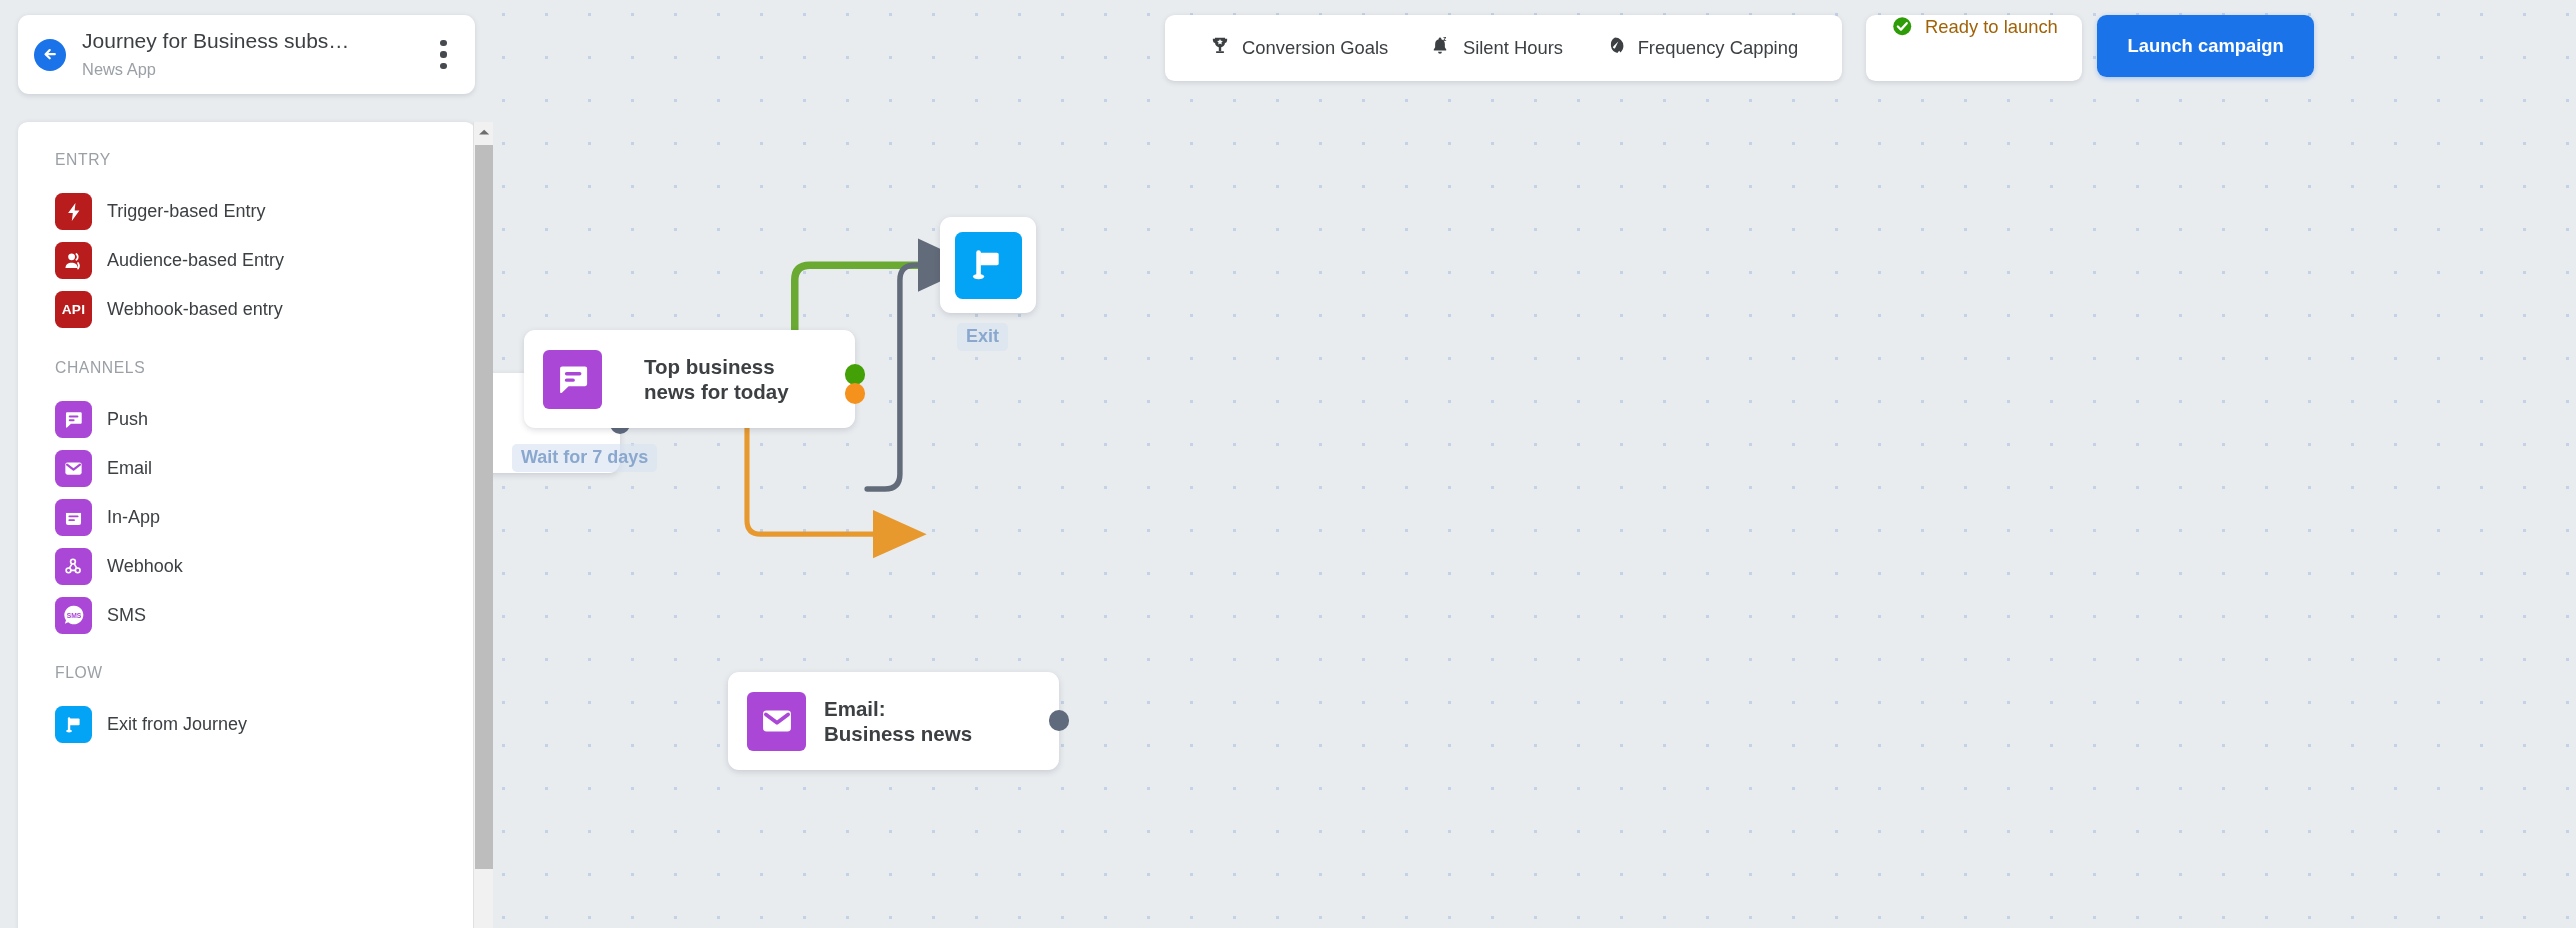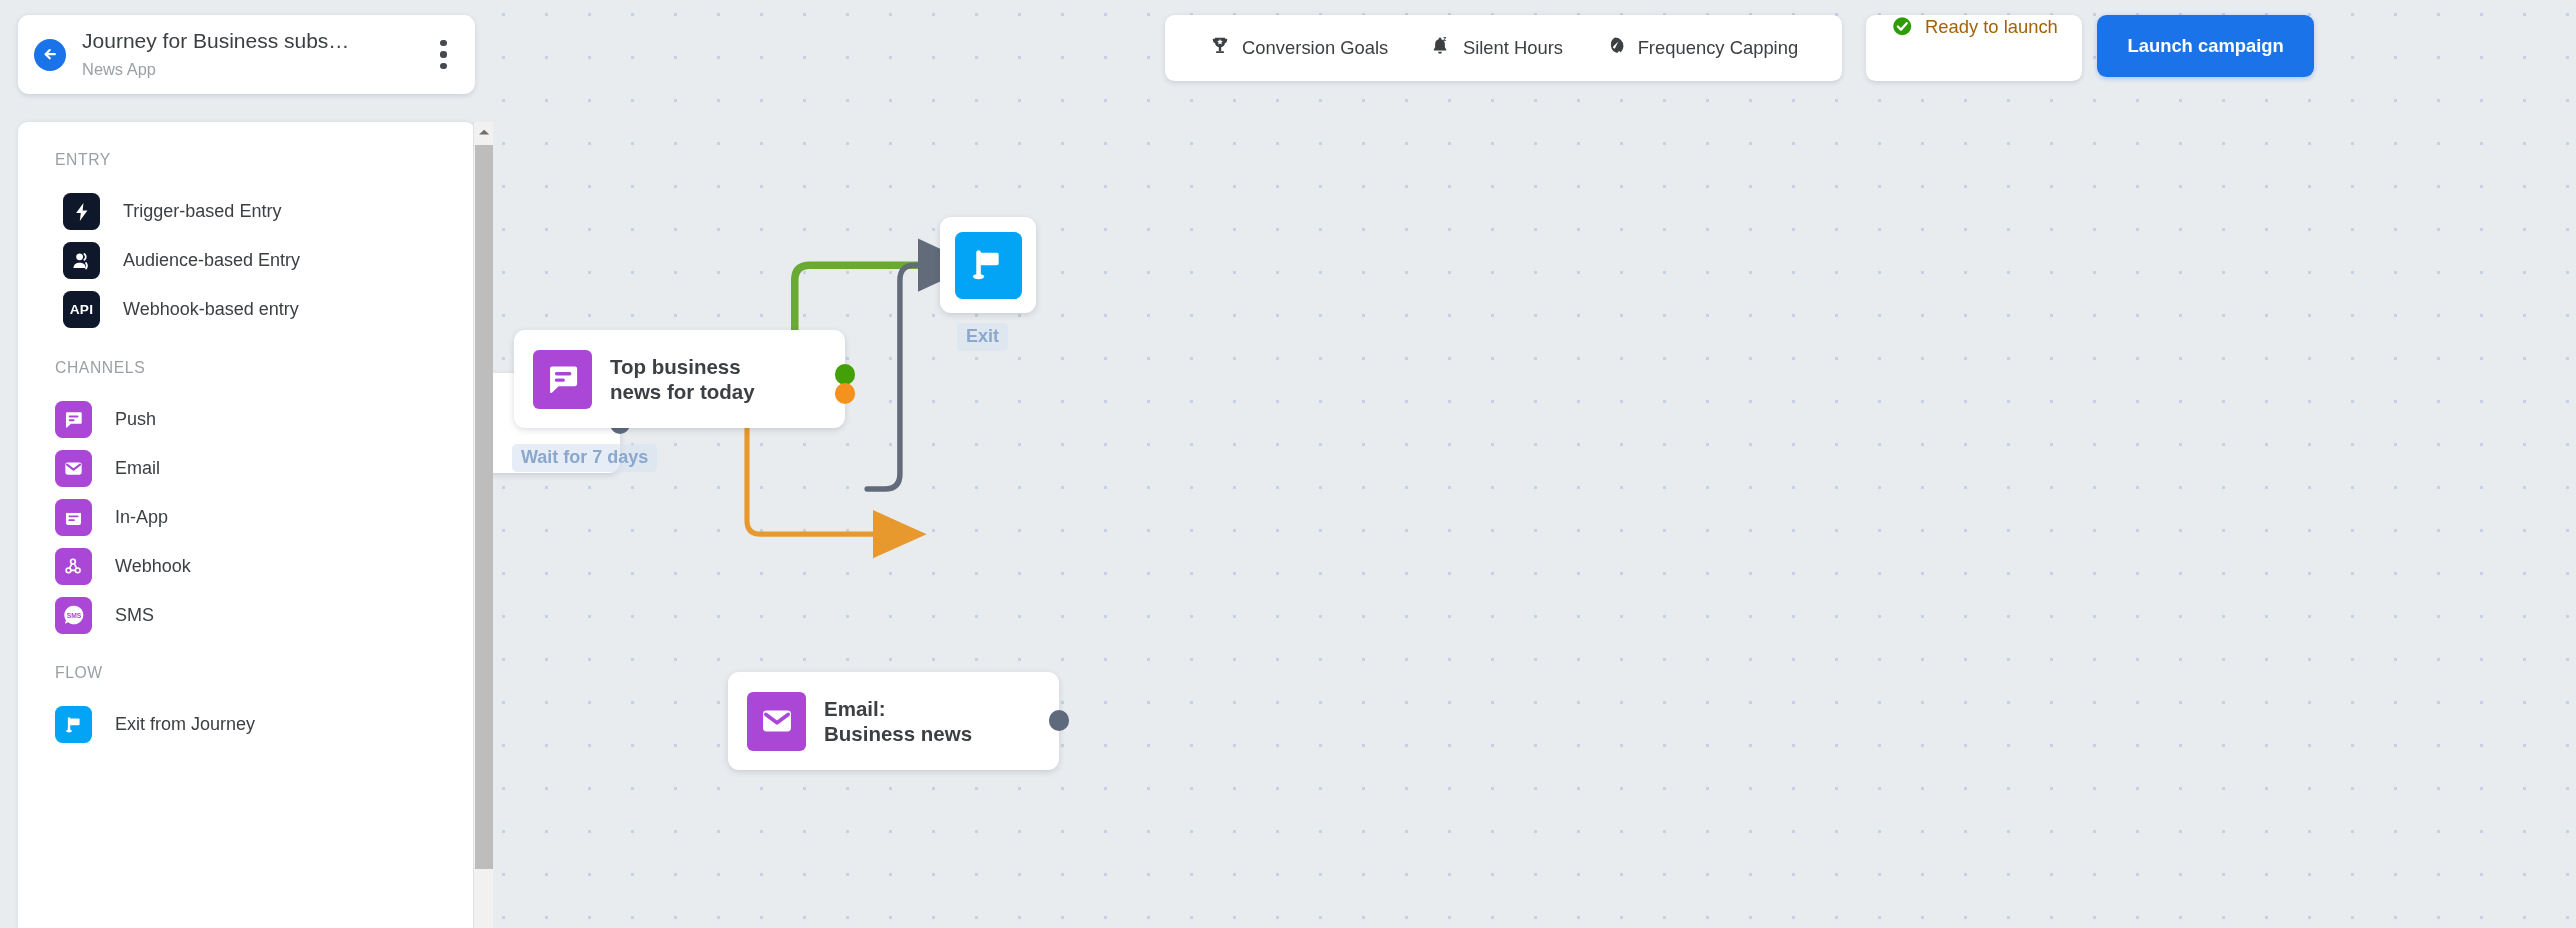--- a/index.html
+++ b/index.html
@@ -59,26 +59,26 @@
     box-shadow: 0 0.7px 4.1px rgba(40,50,70,.10);
     overflow: hidden;
   }
   .palette-inner { position: absolute; left:0; top:0; width: 437px; height: 100%; padding: 29px 0 0 37px; }
 
   .group-title {
     font-size: 15.7px; letter-spacing: 0.6px; color: #9aa0a6;
     margin-bottom: 18px;
   }
   .group + .group { margin-top: 24.6px; }
-  .pal-item { display: flex; align-items: center; height: 49px; cursor: pointer; gap: 8px; }
+  .pal-item { display: flex; align-items: center; height: 49px; cursor: pointer; }
   .pal-ico {
     width: 37px; height: 37px; border-radius: 7.5px; flex: 0 0 auto;
     display: flex; align-items: center; justify-content: center;
   }
-  .pal-ico.green { background: #0f172a; margin-left: 8px; }
+  .pal-ico.green { background: #b91c1c; }
   .pal-ico.purple { background: #ab47d6; }
   .pal-ico.blue  { background: #03a3f5; }
   .pal-ico .txtico { font-size: 13.7px; font-weight: bold; color: #fff; letter-spacing: 0.3px; }
   .pal-label { margin-left: 15px; font-size: 18px; color: #3c4043; }
 
   
   .sb-track {
     position: absolute; right: 0; top: 122px; width: 20.5px; height: 807px;
     background: #f1f1f1; border-left: 0.7px solid #e0e0e0;
   }
@@ -165,21 +165,21 @@
           <path d="M14.6 4.4a4 4 0 0 1 0 6.2" fill="none" stroke="#fff" stroke-width="1.9" stroke-linecap="round"></path>
           <path d="M16.4 14.1a5.6 5.6 0 0 1 0 6.2" fill="none" stroke="#fff" stroke-width="1.9" stroke-linecap="round"></path>
         </svg>
       </span>
       <span class="node-title" style="margin-left:19px; white-space:pre-line;">Category:
 Business</span>
       <span class="port gray" style="right:-10.2px; top:40px;"></span>
     </div>
     <span class="node-pill" style="left:-204px; top:485px;">Entry</span>
 
-    <div class="node" style="left:21px; top:330px; width:331px; height:98px; padding-left:19px;">
+    <div class="node" style="left:31px; top:330px; width:331px; height:98px; padding-left:19px;gap:24px;">
       <span class="node-ico purple" style="width:59px; height:59px;">
         <svg width="36" height="36" viewBox="0 0 24 24" fill="#fff">
           <path d="M4 3.6h16c.8 0 1.4.6 1.4 1.4v10.4c0 .8-.6 1.4-1.4 1.4H9.1L4.6 21.2c-.5.4-1.2.1-1.2-.6V5c0-.8.6-1.4 1.4-1.4z"></path>
           <rect x="6.6" y="7.3" width="11" height="2.3" rx="1.1" fill="#ab47d6"></rect>
           <rect x="6.6" y="11.6" width="6.6" height="2.3" rx="1.1" fill="#ab47d6"></rect>
         </svg>
       </span>
       <span class="node-title" style="margin-left:18px; white-space:pre-line;">Top business
 news for today</span>
       <span class="port green" style="right:-10.2px; top:34px;"></span>

